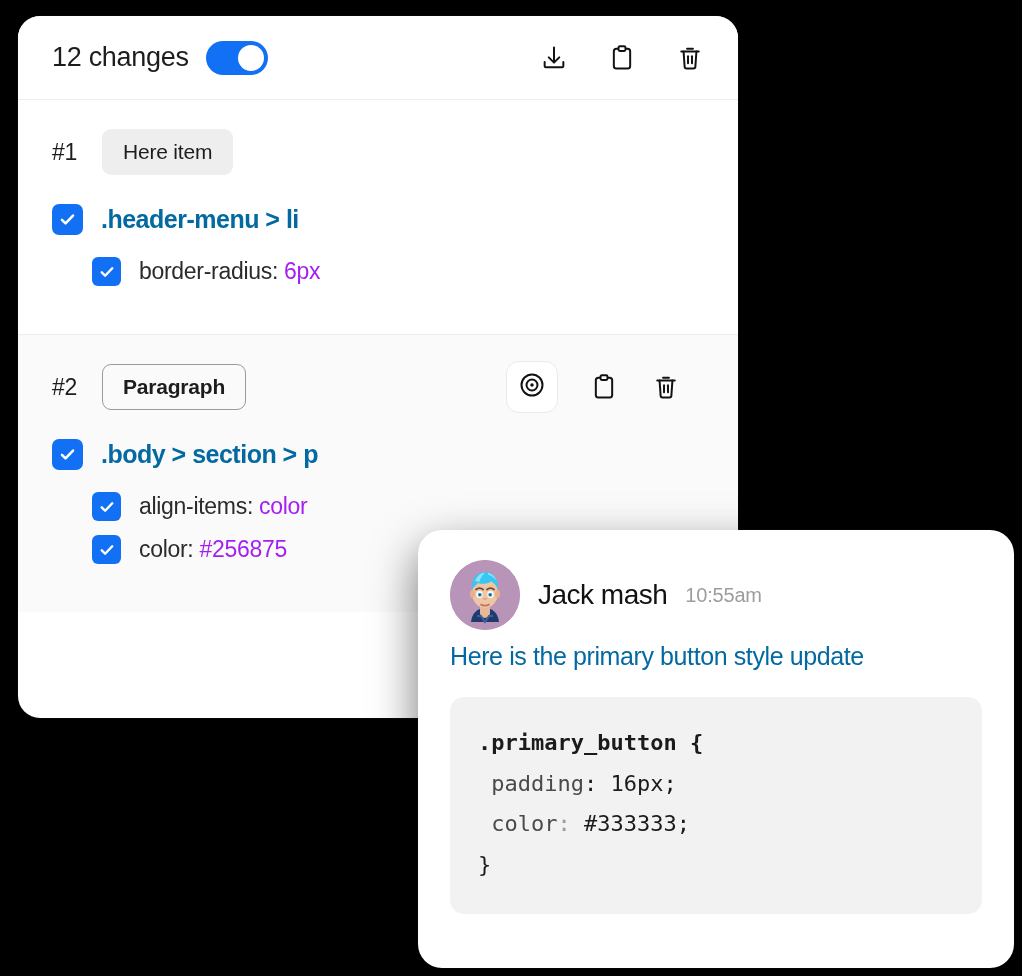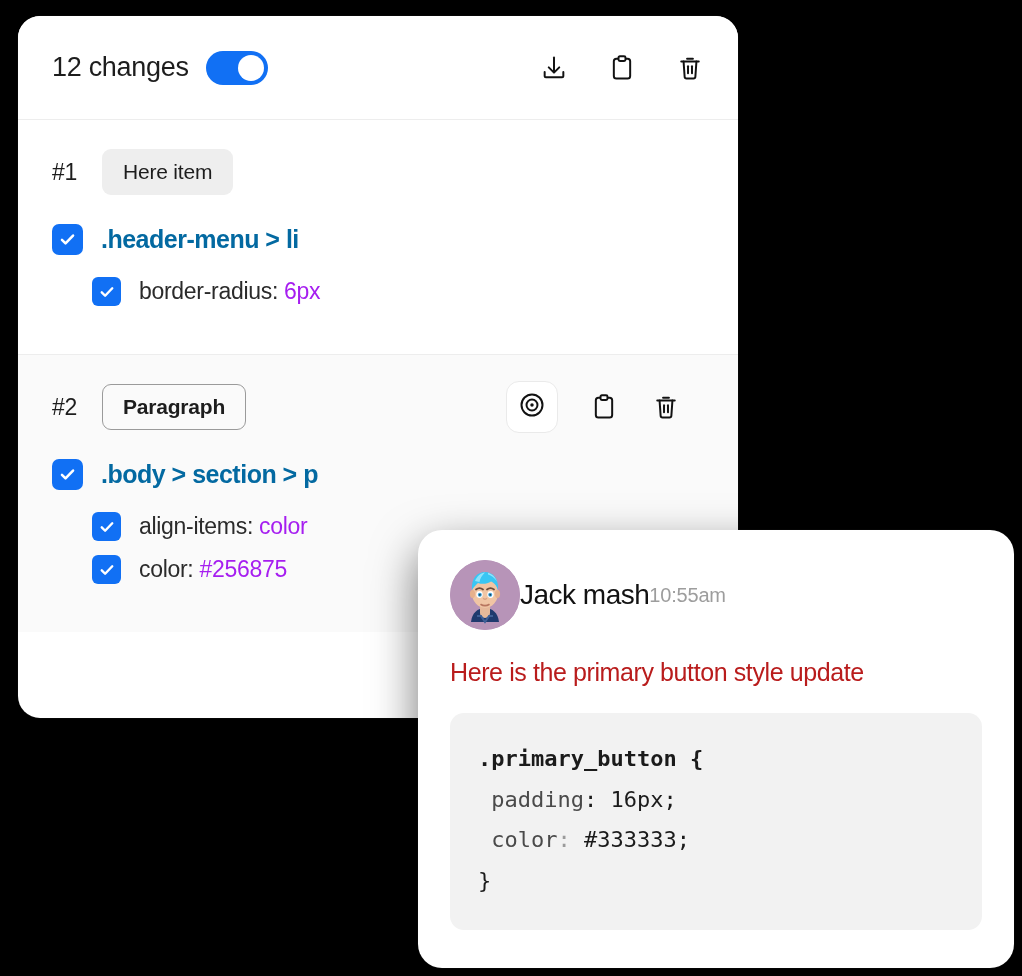--- a/index.html
+++ b/index.html
@@ -17,21 +17,21 @@
     left: 18px; top: 16px;
     width: 720px; height: 702px;
     background: #ffffff;
     border-radius: 22px;
     box-shadow: 0 0 0 0.5px rgba(255,255,255,0.05),
                 0 18px 46px rgba(0,0,0,0.55);
     overflow: hidden;
   }
 
   .panel-header {
-    height: 104px;
+    height: 84px;
     display: flex;
     align-items: center;
     padding: 0 32px 0 34px;
     border-bottom: 1px solid #ededed;
     background: #ffffff;
   }
   .panel-title {
     font-size: 27px;
     font-weight: 400;
     color: #1d1d1d;
@@ -162,20 +162,21 @@
     width: 596px; height: 438px;
     background: #ffffff;
     border-radius: 24px;
     box-shadow: 0 0 0 0.5px rgba(255,255,255,0.04),
                 0 18px 46px rgba(0,0,0,0.55);
     padding: 30px 32px;
   }
   .comment-head {
     display: flex;
     align-items: center;
+    gap: 18px;
   }
   .avatar {
     width: 70px; height: 70px;
     border-radius: 50%;
     overflow: hidden;
     flex: none;
     background: #b794b8;
     position: relative;
   }
   .avatar svg { display: block; }
@@ -185,23 +186,23 @@
     letter-spacing: -0.5px;
     white-space: nowrap;
   }
   .timestamp {
     font-size: 20px;
     color: #9d9d9d;
     letter-spacing: -0.2px;
     white-space: nowrap;
   }
   .comment-body {
-    margin-top: 28px;
+    margin-top: 12px;
     font-size: 25px;
-    color: #b91c1c;
+    color: #0369a1;
     letter-spacing: -0.4px;
     white-space: nowrap;
   }
   .code-block {
     margin-top: 26px;
     background: #f2f2f2;
     border-radius: 14px;
     padding: 26px 28px 28px 28px;
     font-family: "DejaVu Sans Mono", monospace;
     font-size: 22px;

